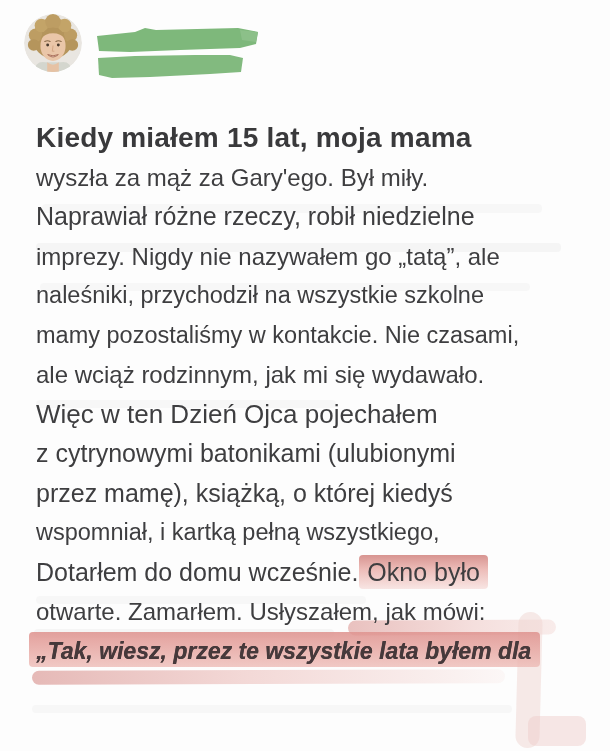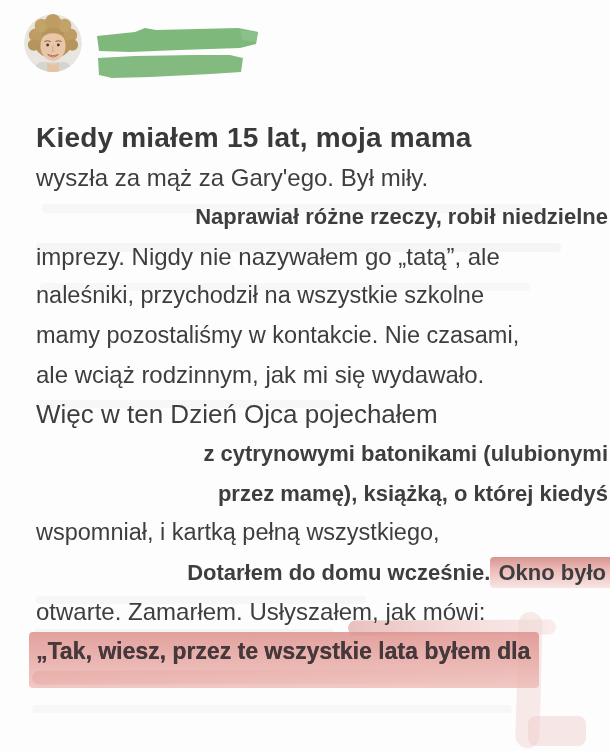--- a/index.html
+++ b/index.html
@@ -26,35 +26,35 @@
   
   .post-body {
     position: absolute; left: 8px; top: 118px;
     width: 610px; padding-left: 28px; padding-right: 10px;
   }
   .line { line-height: 39.5px; white-space: nowrap; position: relative; z-index: 3; }
   .v-display { font-size: 28px;   font-weight: 700; letter-spacing: .2px; color: #39393b; }
   .v-bold-lg { font-size: 25.5px; font-weight: 700; color: #3b3b3d; }
   .v-semi-xl { font-size: 26.5px; font-weight: 400; text-shadow: .45px 0 0 currentColor; }
   .v-reg-xl  { font-size: 26px;   font-weight: 400; }
-  .v-reg-lg  { font-size: 22px;   font-weight: 700; text-align: right; }
+  .v-reg-lg  { font-size: 25px;   font-weight: 400; }
   .v-reg-md  { font-size: 24px;   font-weight: 400; }
   .v-reg-sm  { font-size: 23.5px; font-weight: 400; }
   .v-bold-md { font-size: 23px;   font-weight: 700; text-shadow: .2px 0 0 currentColor; color: #46393b; }
 
   
   .hl-band {
     background: linear-gradient(180deg, rgba(209,130,126,.85) 0%, rgba(231,166,161,.75) 42%, rgba(243,206,202,.5) 100%);
     border-radius: 4px;
     padding: 3px 8px; margin: -3px -6px;
   }
   .hl-full {
     background: linear-gradient(180deg, rgba(223,148,144,.88) 0%, rgba(231,167,162,.82) 55%, rgba(237,186,181,.78) 100%);
     border-radius: 4px;
-    padding: 6px 9px 24px 7px; margin: -6px -9px -7px -7px;
+    padding: 6px 9px 3px 7px; margin: -6px -9px -7px -7px; font-style: italic;
   }
 
   
   .mark { position: absolute; z-index: 1; pointer-events: none; }
   .mark-above-okno {
     left: 348px; top: 620px; width: 208px; height: 15px; border-radius: 8px;
     background: linear-gradient(90deg, rgba(217,144,140,.55), rgba(235,186,182,.45) 60%, rgba(240,204,200,.35));
     transform: rotate(-.3deg);
   }
   .mark-mid-band {

